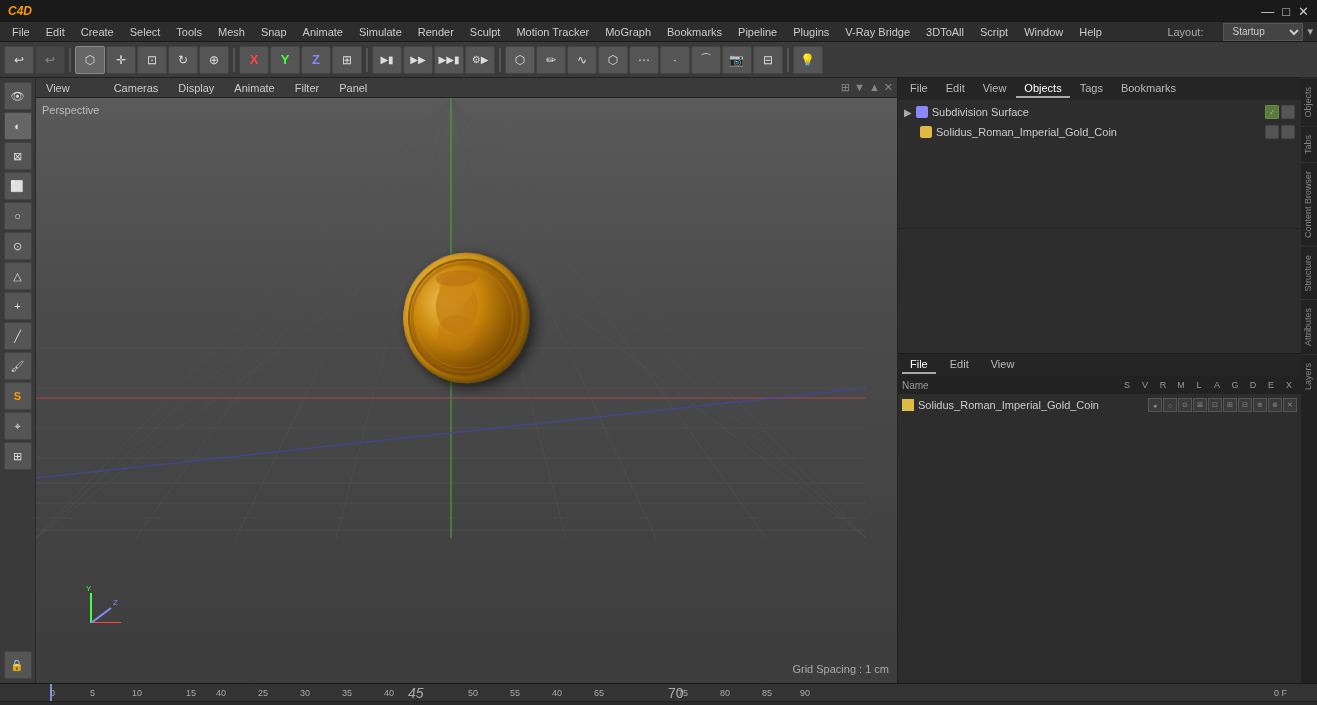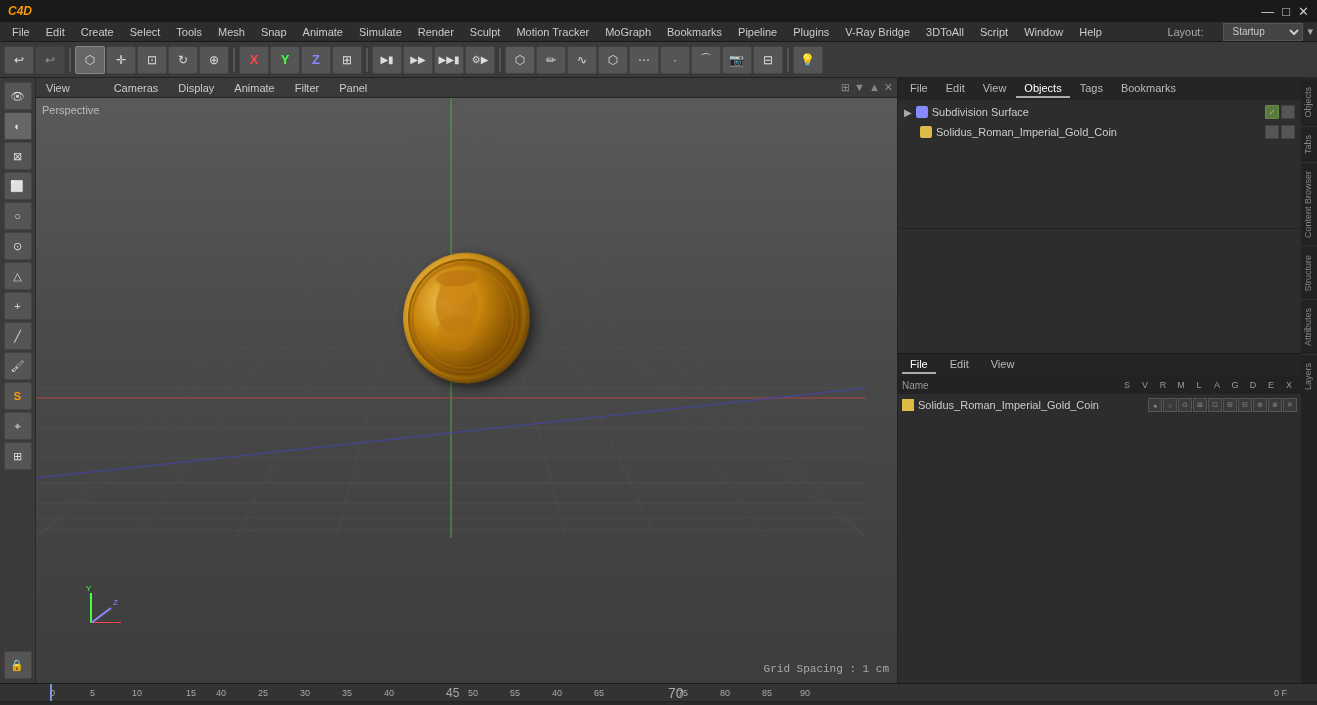--- a/index.html
+++ b/index.html
@@ -39,21 +39,21 @@
     .grid-canvas { position: absolute; top: 0; left: 0; width: 100%; height: 100%; }
 
     
     #coin { position: absolute; left: 360px; top: 155px; width: 130px; height: 145px; }
     #coin-circle { width: 130px; height: 130px; border-radius: 50%; background: radial-gradient(circle at 35% 35%, #f0c050, #c8860a 60%, #7a4a00 100%); box-shadow: 4px 4px 12px rgba(0,0,0,0.6), inset -4px -4px 8px rgba(0,0,0,0.4); display: flex; align-items: center; justify-content: center; overflow: hidden; transform: perspective(200px) rotateY(-15deg); }
 
     
     #axis { position: absolute; bottom: 60px; left: 45px; width: 40px; height: 40px; }
 
     
-    #grid-spacing { position: absolute; bottom: 8px; right: 8px; color: #aaa; font-size: 11px; font-family: Liberation Mono, monospace; }
+    #grid-spacing { position: absolute; bottom: 8px; right: 8px; color: #aaa; font-size: 11px; }
 
     
     #persp-label { position: absolute; top: 6px; left: 6px; color: #bbb; font-size: 11px; }
 
     
     #right-panel { width: 420px; background: #2d2d2d; border-left: 1px solid #222; display: flex; flex-direction: column; }
     #right-tabs { height: 22px; background: #252525; display: flex; align-items: center; padding: 0 4px; gap: 2px; }
     .rtab { padding: 2px 8px; color: #bbb; font-size: 11px; cursor: pointer; border-bottom: 2px solid transparent; }
     .rtab.active { color: #fff; border-bottom-color: #aaa; }
 
@@ -387,21 +387,21 @@
   <div id="timeline-ruler" style="height:18px;background:#333;display:flex;align-items:center;padding:0 4px;border-bottom:1px solid #222;position:relative;overflow:hidden;">
     <span style="position:absolute;left:50px;font-size:9px;color:#aaa;">0</span>
     <span style="position:absolute;left:90px;font-size:9px;color:#aaa;">5</span>
     <span style="position:absolute;left:132px;font-size:9px;color:#aaa;">10</span>
     <span style="position:absolute;left:186px;font-size:9px;color:#aaa;">15</span>
     <span style="position:absolute;left:216px;font-size:9px;color:#aaa;">40</span>
     <span style="position:absolute;left:258px;font-size:9px;color:#aaa;">25</span>
     <span style="position:absolute;left:300px;font-size:9px;color:#aaa;">30</span>
     <span style="position:absolute;left:342px;font-size:9px;color:#aaa;text-align:right;">35</span>
     <span style="position:absolute;left:384px;font-size:9px;color:#aaa;">40</span>
-    <span style="position:absolute;left:446px;font-size:12px;color:#aaa;">45</span>
+    <span style="position:absolute;left:408px;font-size:14px;color:#aaa;font-style:italic;">45</span>
     <span style="position:absolute;left:468px;font-size:9px;color:#aaa;">50</span>
     <span style="position:absolute;left:510px;font-size:9px;color:#aaa;">55</span>
     <span style="position:absolute;left:552px;font-size:9px;color:#aaa;">40</span>
     <span style="position:absolute;left:594px;font-size:9px;color:#aaa;">65</span>
     <span style="position:absolute;left:668px;font-size:14px;color:#aaa;">70</span>
     <span style="position:absolute;left:678px;font-size:9px;color:#aaa;">75</span>
     <span style="position:absolute;left:720px;font-size:9px;color:#aaa;">80</span>
     <span style="position:absolute;left:762px;font-size:9px;color:#aaa;">85</span>
     <span style="position:absolute;left:800px;font-size:9px;color:#aaa;">90</span>
 

